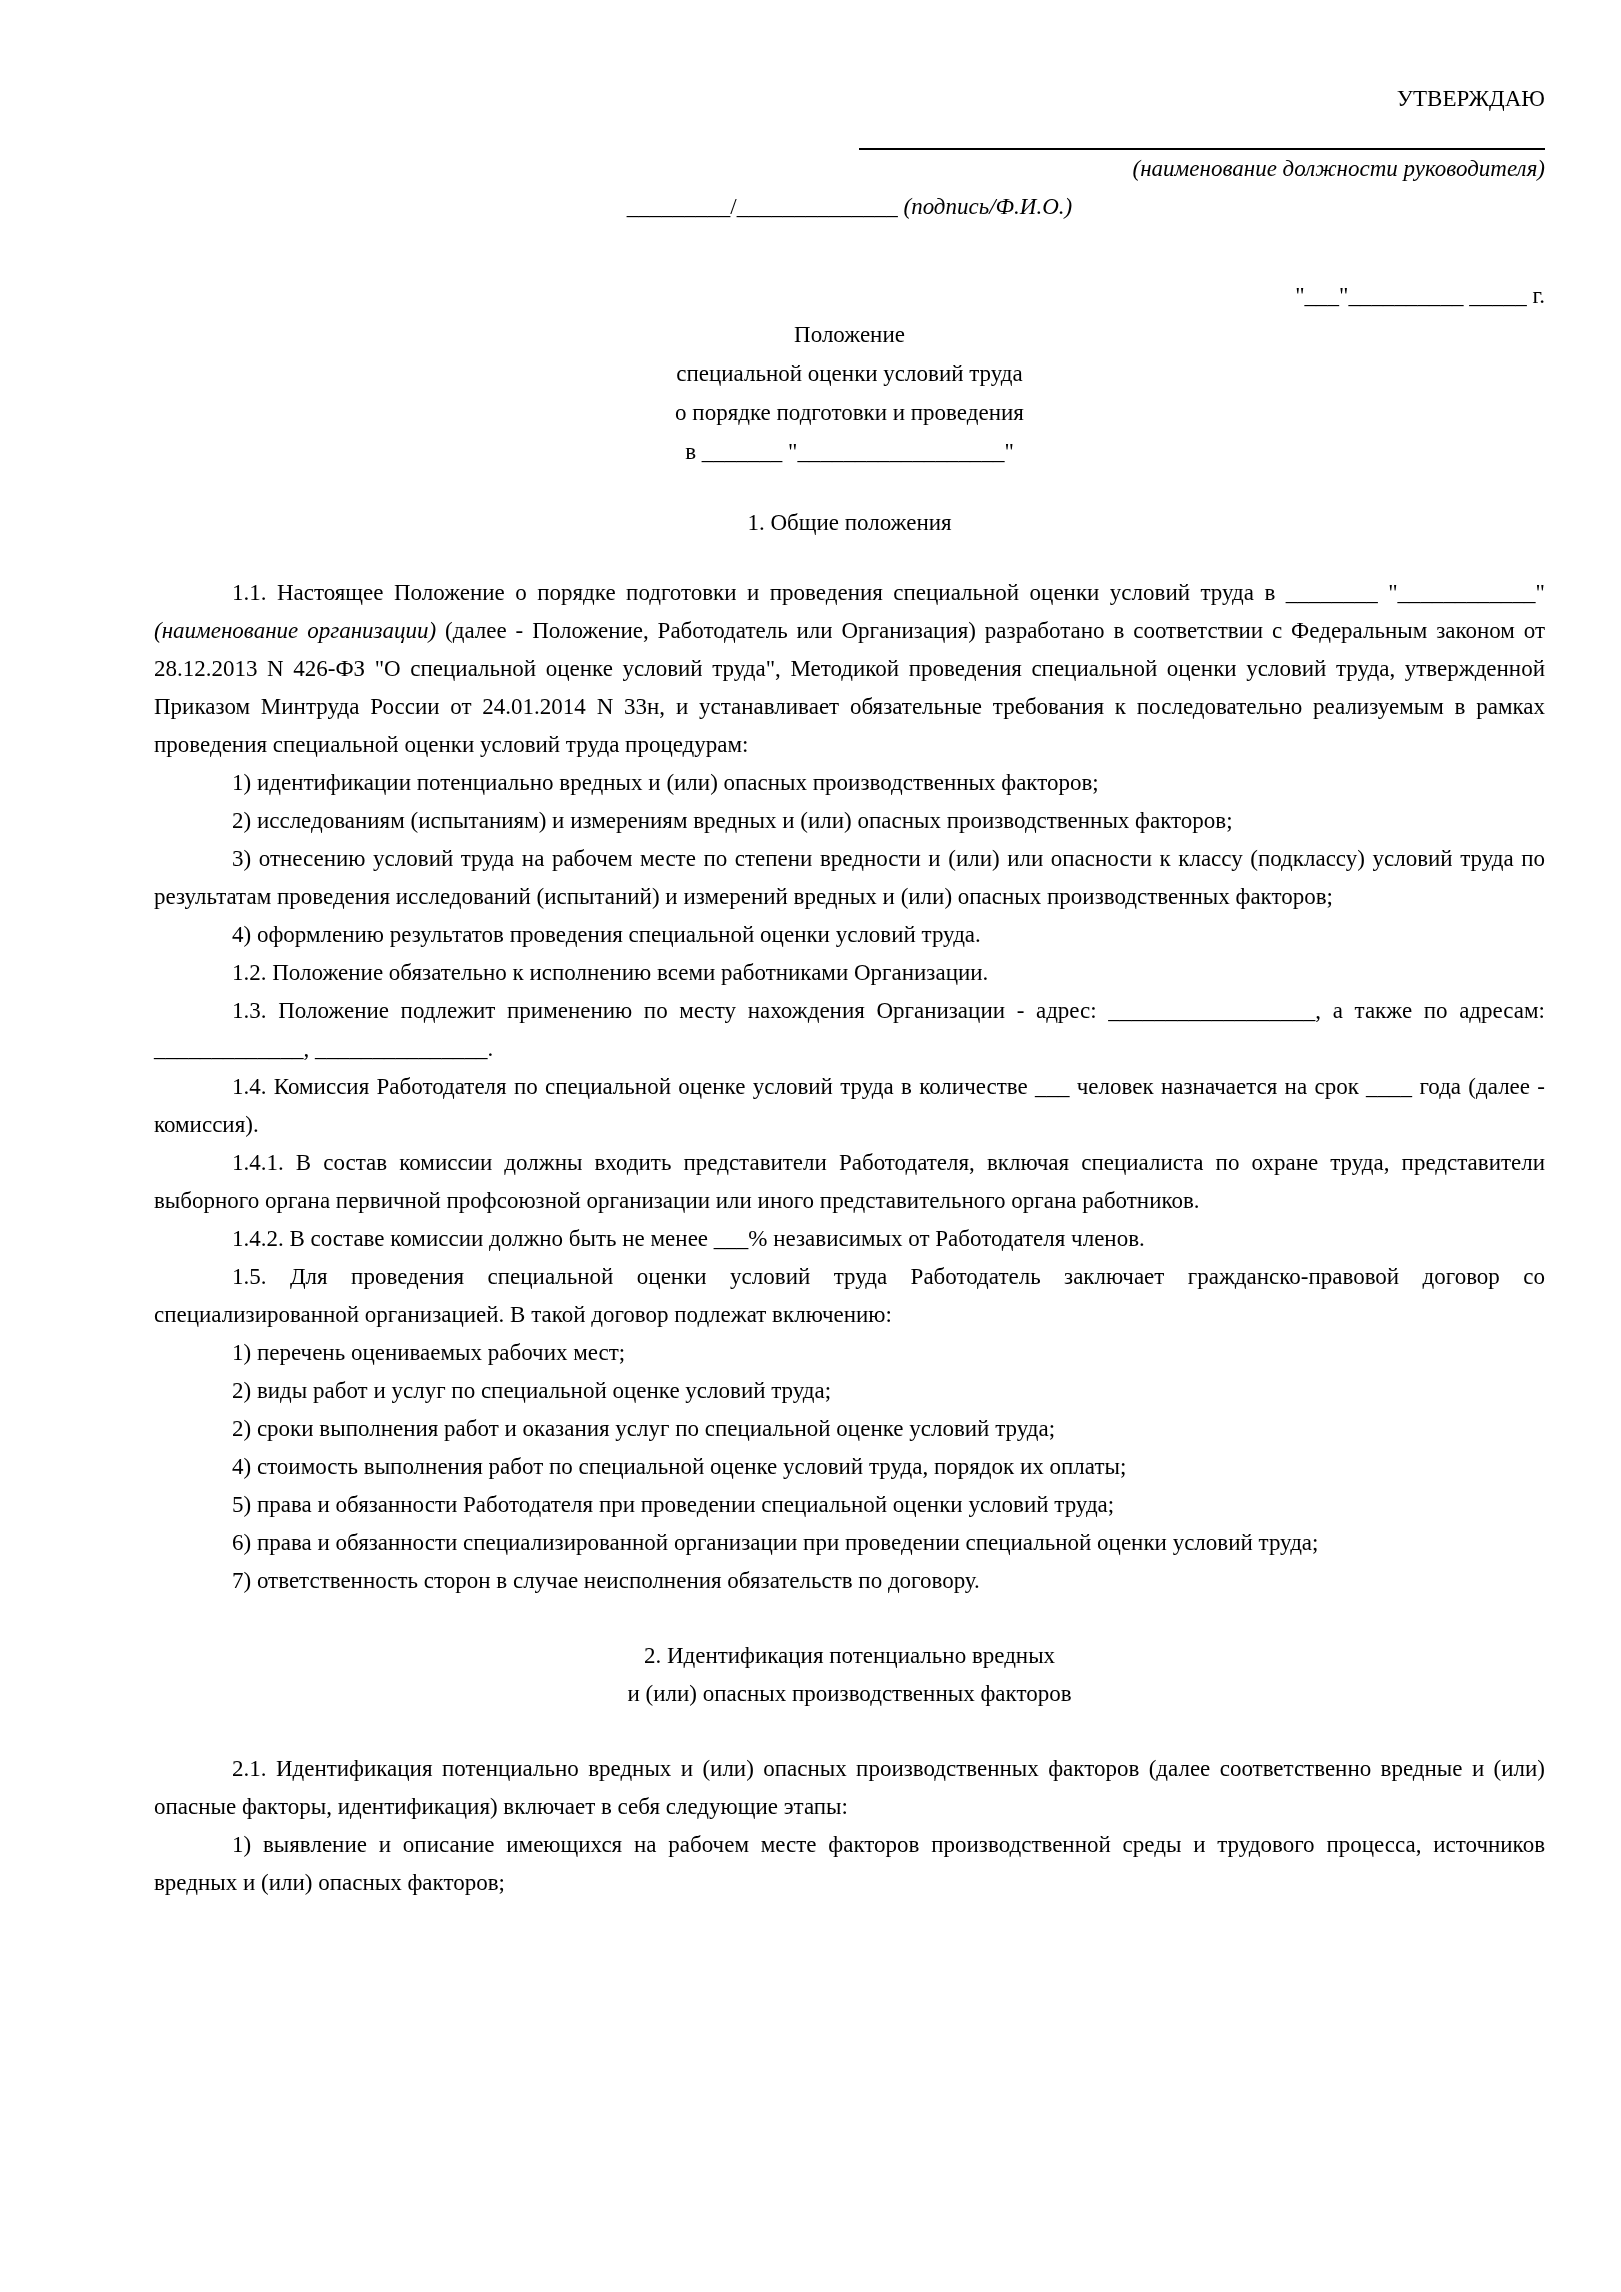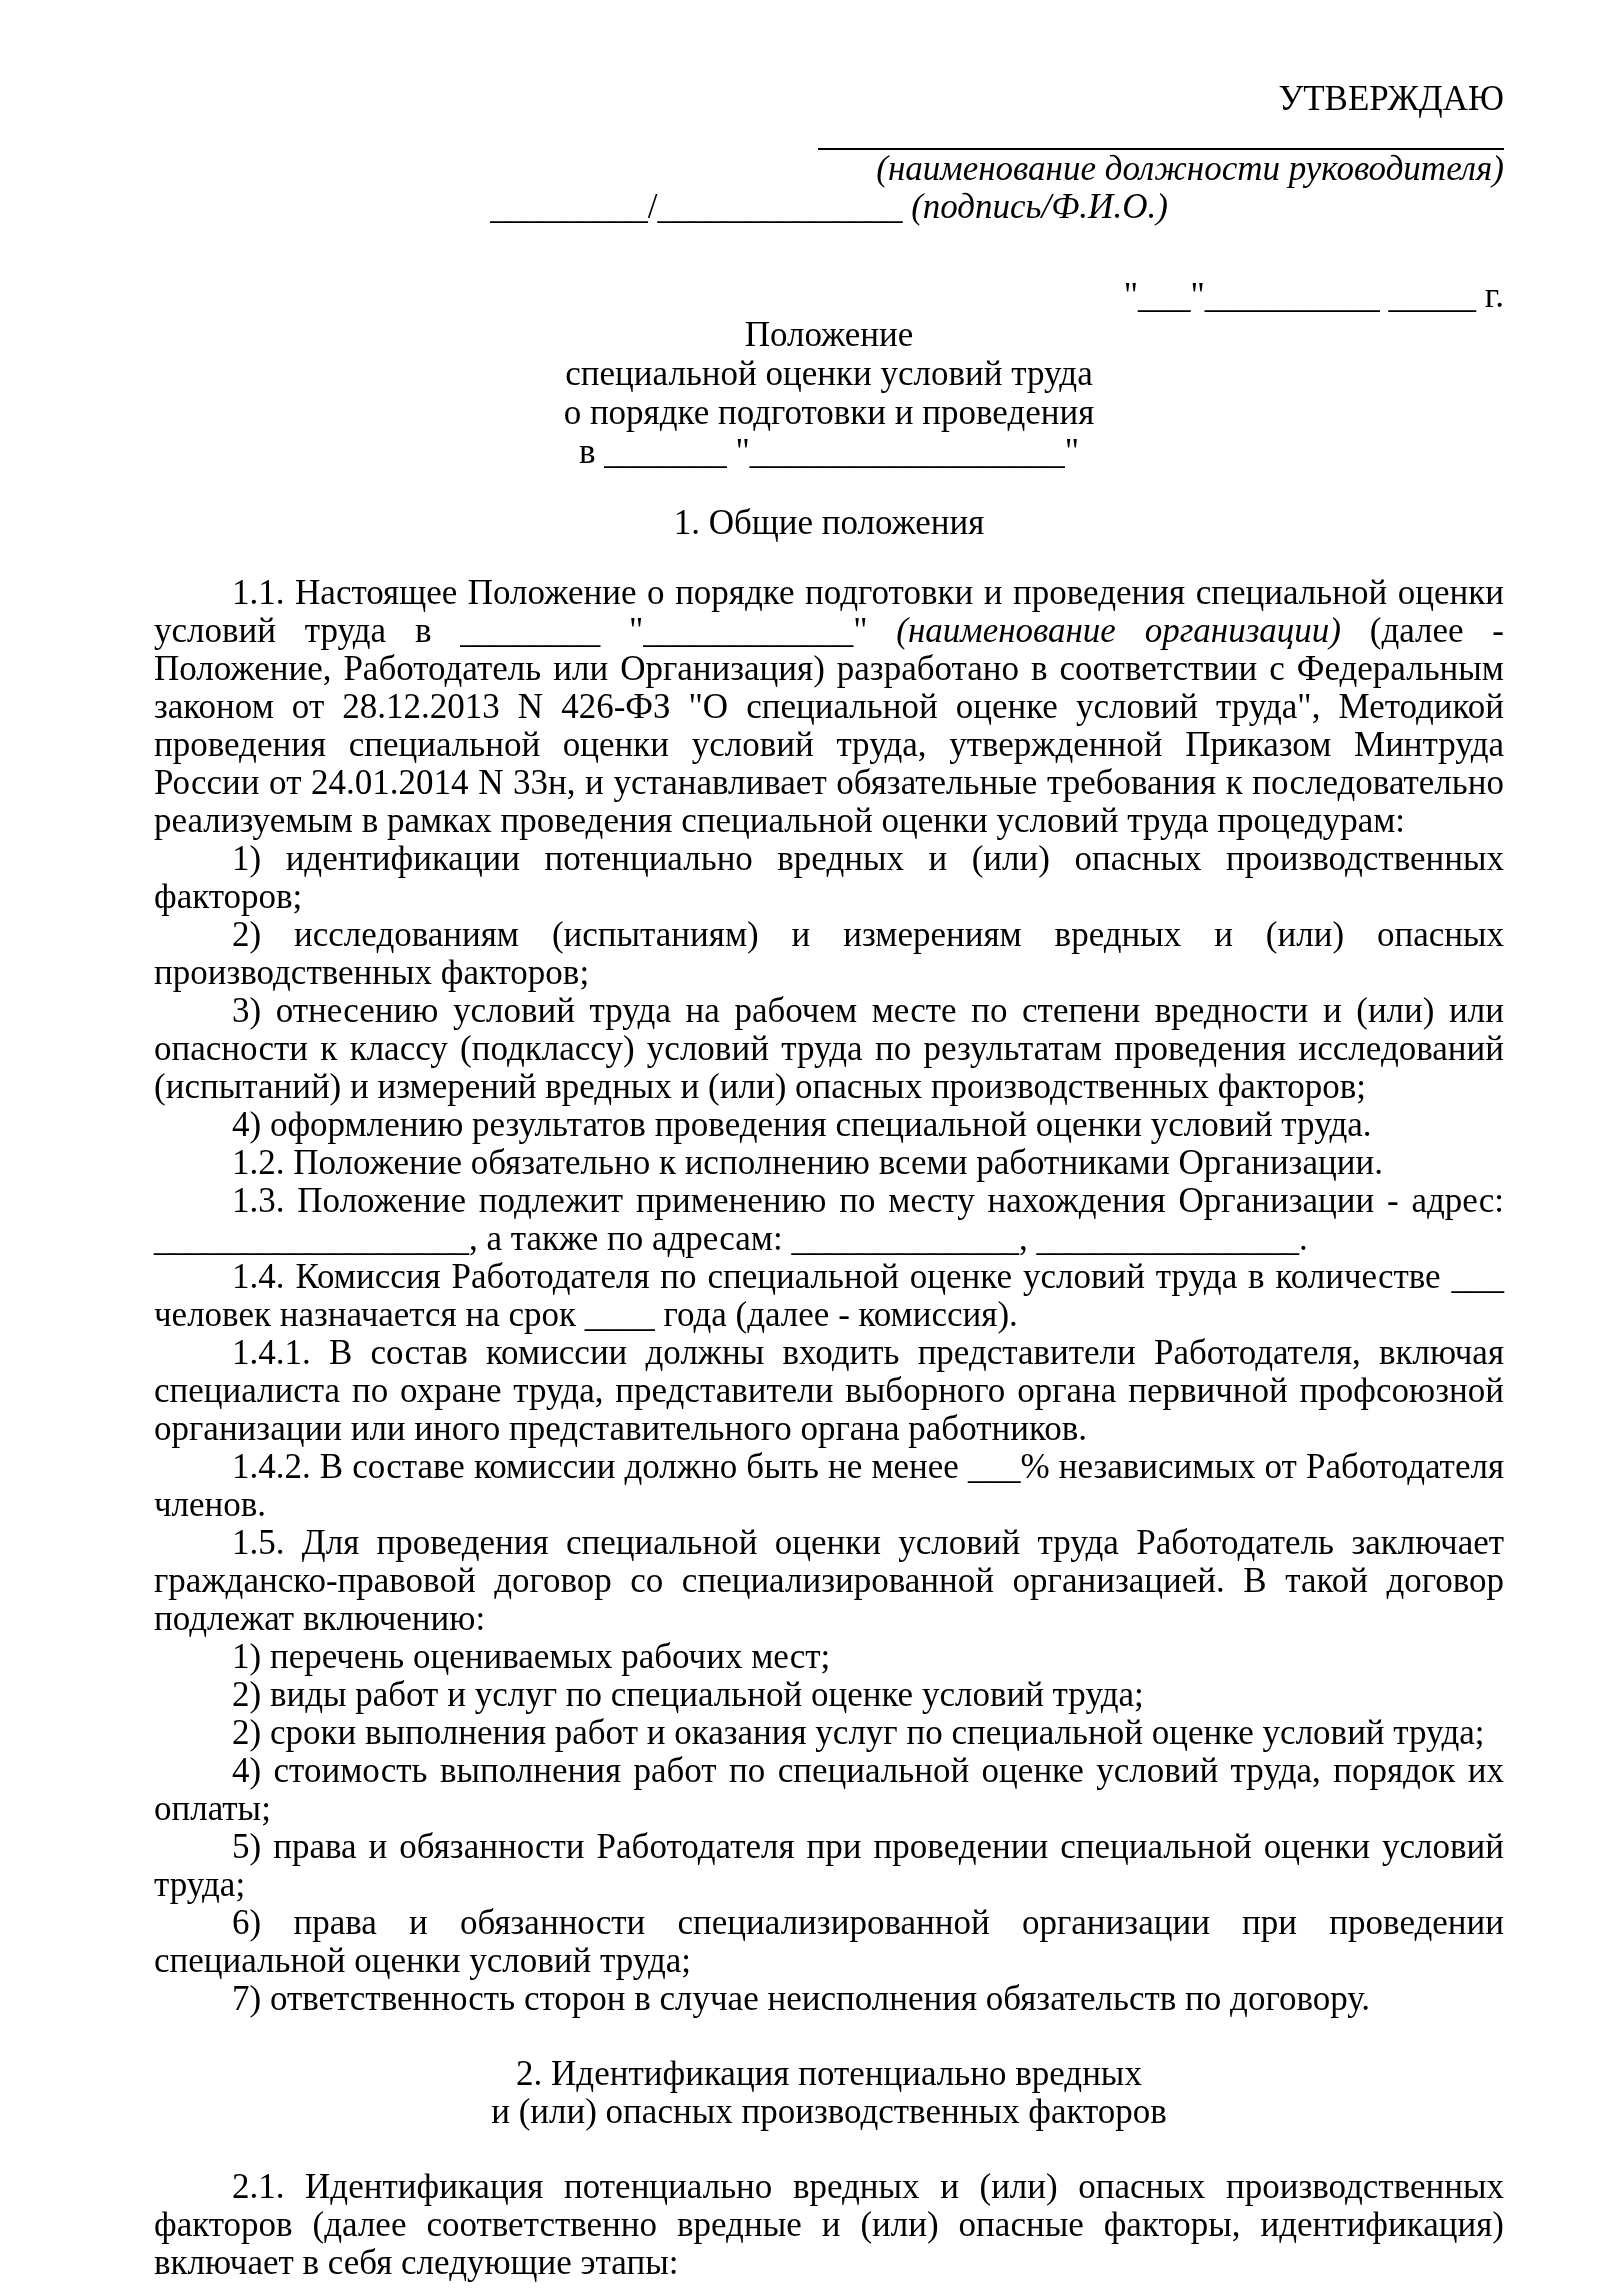--- a/index.html
+++ b/index.html
@@ -2,23 +2,23 @@
 <html><head>
 <meta charset="utf-8">
 <style>
   html, body { margin: 0; padding: 0; background: #ffffff; }
   .page {
     width: 1621px;
     height: 2293px;
     box-sizing: border-box;
     background: #ffffff;
     color: #000000;
-    padding: 80px 117px 0 154px;
+    padding: 80px 76px 0 154px;
     font-family: "Liberation Serif", "DejaVu Serif", serif;
-    font-size: 35px;
+    font-size: 23px;
     line-height: 38px;
     overflow: hidden;
   }
   .italic { font-style: italic; }
   .approve-label { text-align: right; }
   .rule-caption {
     width: 686px;
     margin-left: auto;
     margin-top: 30px;
     border-top: 2px solid #000000;
@@ -84,15 +84,16 @@
   <p class="body">5) права и обязанности Работодателя при проведении специальной оценки условий труда;</p>
   <p class="body">6) права и обязанности специализированной организации при проведении специальной оценки условий труда;</p>
   <p class="body">7) ответственность сторон в случае неисполнения обязательств по договору.</p>
 
   <div class="sec-heading s2">
     <div>2. Идентификация потенциально вредных</div>
     <div>и (или) опасных производственных факторов</div>
   </div>
 
   <p class="body">2.1. Идентификация потенциально вредных и (или) опасных производственных факторов (далее соответственно вредные и (или) опасные факторы, идентификация) включает в себя следующие этапы:</p>
+  <p class="body">1) выявление и описание имеющихся на рабочем месте факторов производственной среды и трудового процесса, источников вредных и (или) опасных факторов;</p>
 
 </div>
 
 
 </body></html>

